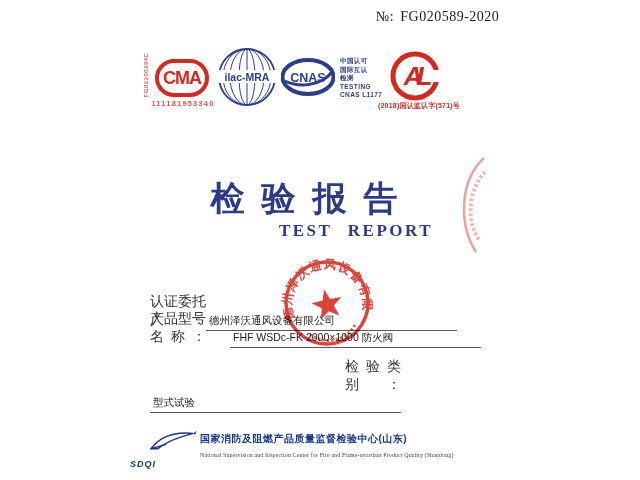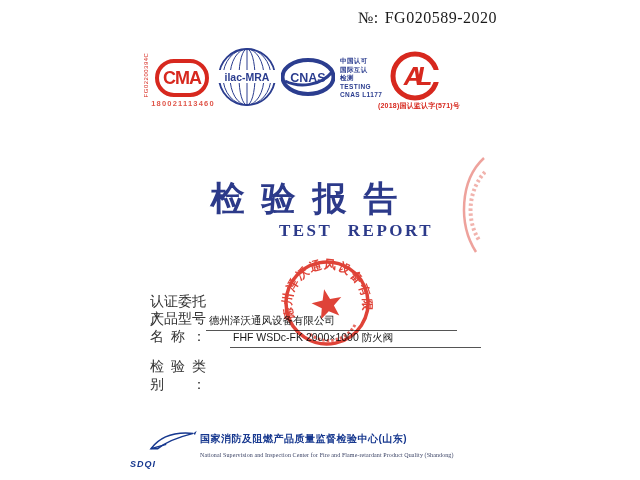--- a/index.html
+++ b/index.html
@@ -2,22 +2,22 @@
 <html><head>
 <meta charset="utf-8">
 <style>
   html,body{margin:0;padding:0;background:#fff;}
   .page{
     position:relative;width:640px;height:480px;background:#ffffff;overflow:hidden;
     font-family:"Liberation Sans",sans-serif;color:#222;
   }
   
   .report-no{
-    position:absolute;left:358px;top:9px;font-family:"Liberation Serif",serif;
-    font-size:16px;color:#1a1a1a;letter-spacing:.5px;
+    position:absolute;left:376px;top:9px;font-family:"Liberation Serif",serif;
+    font-size:14px;color:#1a1a1a;letter-spacing:.5px;
   }
   .report-no .lbl{margin-right:6px;}
   
   .side-code{
     position:absolute;left:119px;top:69px;width:60px;height:12px;
     transform:rotate(-90deg);transform-origin:center;
     font-size:6px;color:#d7281e;text-align:center;letter-spacing:.5px;white-space:nowrap;
   }
   .cma-badge{
     position:absolute;left:155px;top:59px;width:54px;height:38px;box-sizing:border-box;
@@ -88,21 +88,21 @@
 
   <div class="report-no">
     <span class="lbl">№:</span><span>FG020589-2020</span>
   </div>
 
   <div class="side-code">FG02200394C</div>
 
   <div class="cma-badge">
     <span>CMA</span>
   </div>
-  <div class="cma-number">180021113460</div>
+  <div class="cma-number">111181953340</div>
 
   <svg class="ilac-badge" width="60" height="60" viewBox="0 0 60 60">
     <circle cx="30" cy="30" r="28" fill="none" stroke="#2b3d8f" stroke-width="1.8"></circle>
     <ellipse cx="30" cy="30" rx="8" ry="28" fill="none" stroke="#2b3d8f" stroke-width="1"></ellipse>
     <ellipse cx="30" cy="30" rx="17" ry="28" fill="none" stroke="#2b3d8f" stroke-width="1"></ellipse>
     <ellipse cx="30" cy="30" rx="24" ry="28" fill="none" stroke="#2b3d8f" stroke-width="1"></ellipse>
     <line x1="30" y1="2" x2="30" y2="58" stroke="#2b3d8f" stroke-width="1"></line>
     <rect x="1" y="23" width="58" height="13" fill="#ffffff"></rect>
     <text x="30" y="33.5" text-anchor="middle" font-size="10.5" font-weight="bold" fill="#2b3d8f">ilac-MRA</text>
   </svg>
@@ -134,20 +134,21 @@
   <div class="field f1">
     <span class="flabel">认证委托人：</span>
     <span class="fvalue">德州泽沃通风设备有限公司</span>
   </div>
   <div class="field f2">
     <span class="flabel">产品型号名称：</span>
     <span class="fvalue">FHF WSDc-FK 2000×1000 防火阀</span>
   </div>
   <div class="field f3">
     <span class="flabel">检验类别：</span>
+    <span class="fvalue">型式试验</span>
   </div>
 
   <svg class="stamp" viewBox="0 0 90 90">
     <defs>
       <path id="arcpath" d="M 13,63 A 36,36 0 1 1 77,63" fill="none"></path>
     </defs>
     <circle cx="45" cy="45" r="41" fill="none" stroke="#dd3327" stroke-width="3.5"></circle>
     <text font-size="12" fill="#dd3327" font-weight="bold" letter-spacing="1.5">
       <textPath href="#arcpath" startOffset="10">德州泽沃通风设备有限公司</textPath>
     </text>

